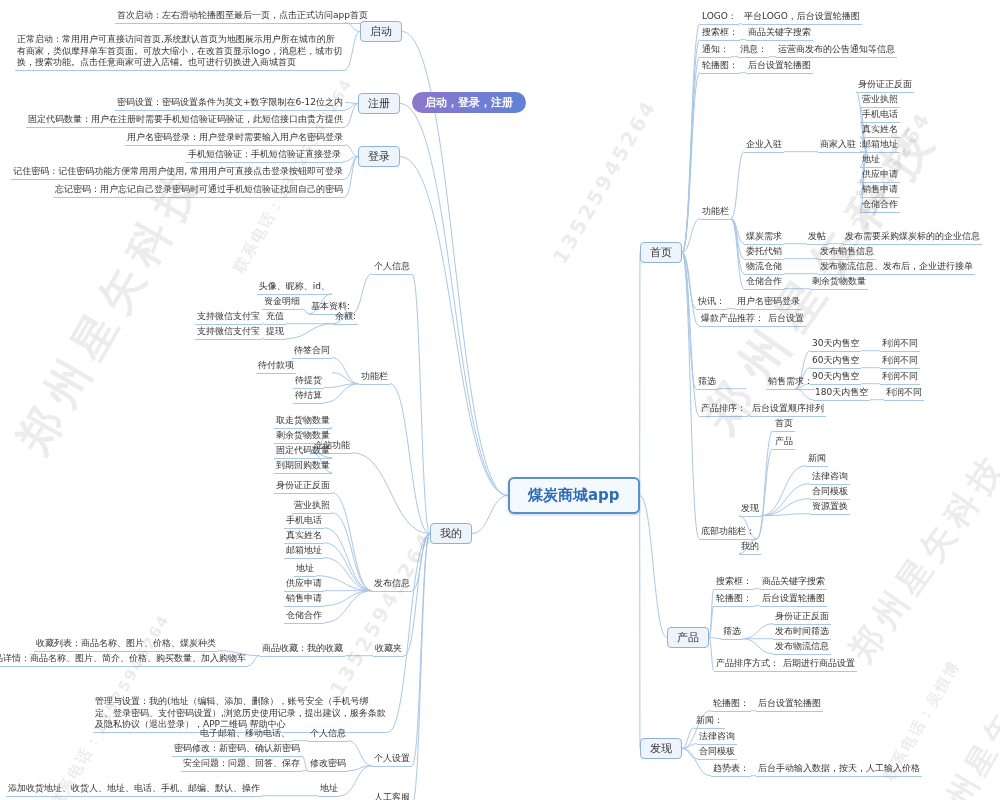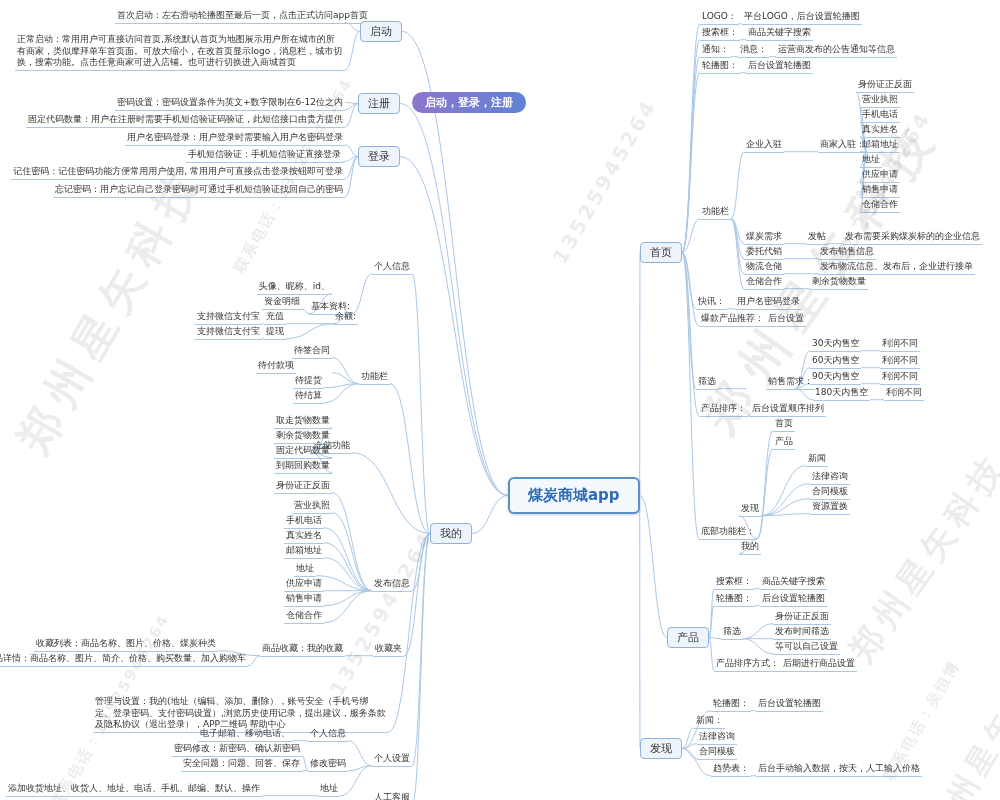--- a/index.html
+++ b/index.html
@@ -289,21 +289,21 @@
   <div id="ziyuan_b" class="tnode" style="left:810px;top:501px">资源置换</div>
   <div id="wode_b" class="tnode" style="left:739px;top:541px">我的</div>
 
   <div id="sousuo2" class="tnode" style="left:714px;top:576px">搜索框：</div>
   <div id="sousuo2_desc" class="tnode" style="left:760px;top:576px">商品关键字搜索</div>
   <div id="lunbo2" class="tnode" style="left:714px;top:593px">轮播图：</div>
   <div id="lunbo2_desc" class="tnode" style="left:760px;top:593px">后台设置轮播图</div>
   <div id="shaixuan2" class="tnode" style="left:721px;top:626px">筛选</div>
   <div id="xsxq_sx" class="tnode" style="left:773px;top:611px">身份证正反面</div>
   <div id="fbsj_sx" class="tnode" style="left:773px;top:626px">发布时间筛选</div>
-  <div id="zj_sz" class="tnode" style="left:773px;top:641px">等可以自己设置</div>
+  <div id="zj_sz" class="tnode" style="left:773px;top:641px">发布物流信息</div>
   <div id="cppx_fs" class="tnode" style="left:714px;top:658px">产品排序方式：</div>
   <div id="cppx_fs_desc" class="tnode" style="left:781px;top:658px">后期进行商品设置</div>
 
   <div id="lunbo3" class="tnode" style="left:711px;top:698px">轮播图：</div>
   <div id="lunbo3_desc" class="tnode" style="left:756px;top:698px">后台设置轮播图</div>
   <div id="xinwen2" class="tnode" style="left:694px;top:715px">新闻：</div>
   <div id="falv2" class="tnode" style="left:697px;top:731px">法律咨询</div>
   <div id="hetong2" class="tnode" style="left:697px;top:746px">合同模板</div>
   <div id="qushibiao" class="tnode" style="left:711px;top:763px">趋势表：</div>
   <div id="qushibiao_desc" class="tnode" style="left:756px;top:763px">后台手动输入数据，按天，人工输入价格</div>

